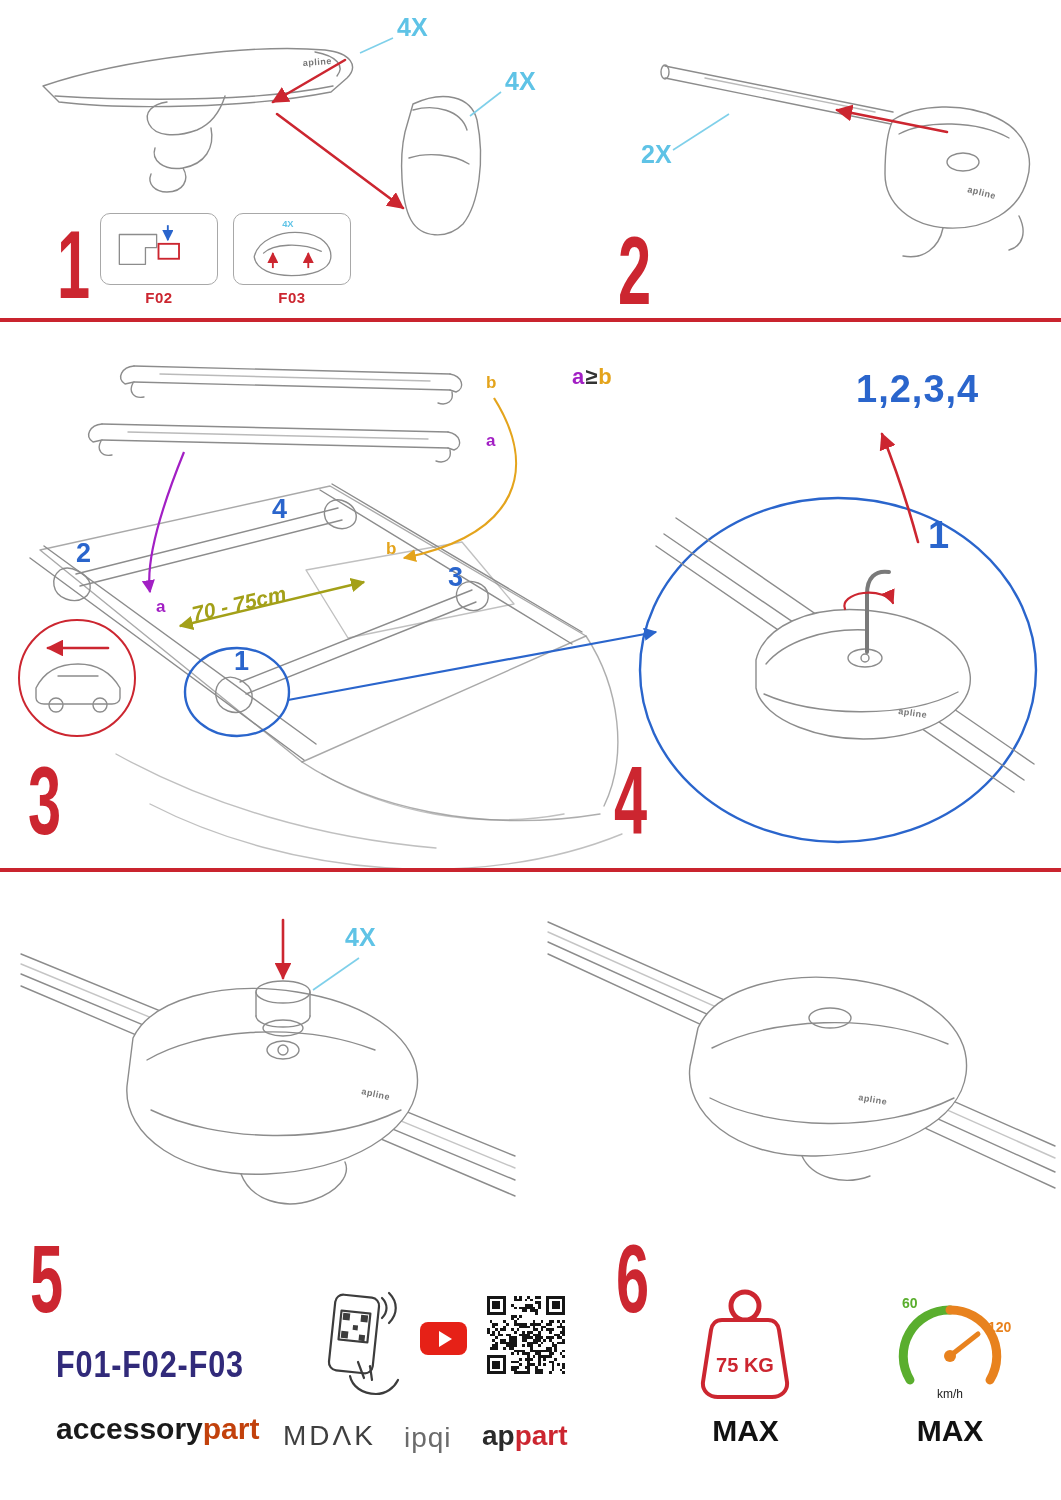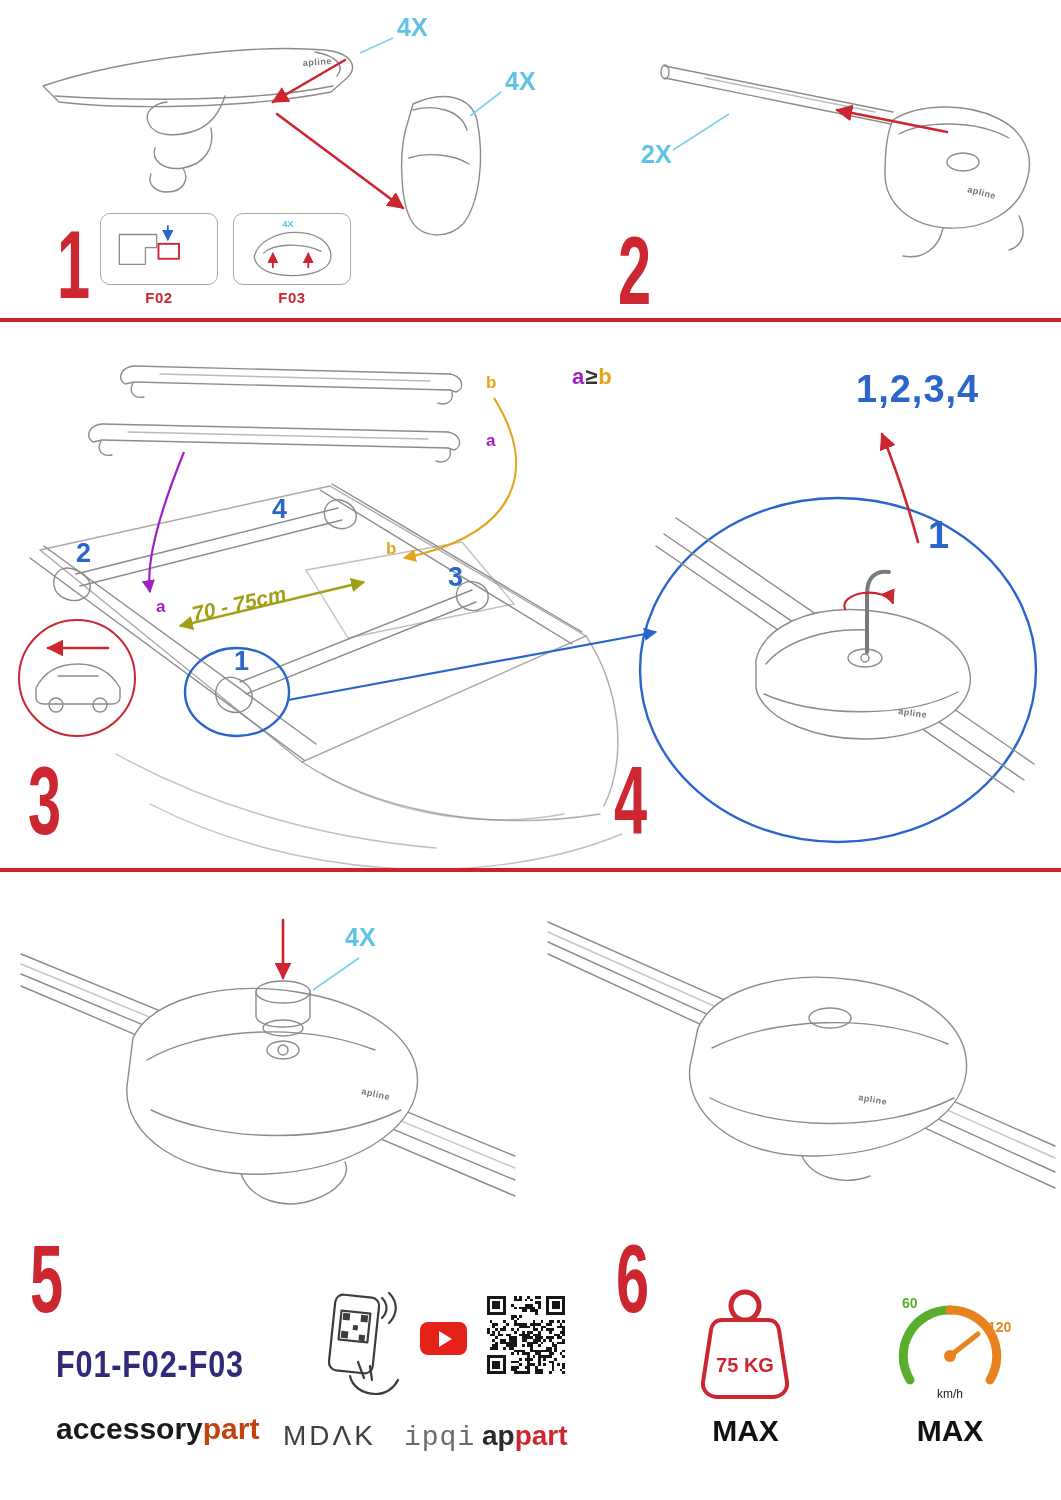--- a/index.html
+++ b/index.html
@@ -51,21 +51,21 @@
                     letter-spacing:.5px; }
   .rule { font-size:22px; font-weight:700; }
   .rule .ra { color:#a21fc4; } .rule .rop { color:#333; padding:0 1px; } .rule .rb { color:#e4a41c; }
   .seq { color:#2a65cc; font-size:38px; font-weight:700; letter-spacing:1px; }
   .first-num { color:#2a65cc; font-size:38px; font-weight:700; }
   .models { color:#312a7a; font-size:36px; font-weight:700; transform:scaleX(.85);
             transform-origin:left top; letter-spacing:1px; }
   .brandword { font-size:30px; font-weight:700; color:#1a1a1a; }
   .brandword .part-red { color:#c2410c; }
   .mdak { font-size:28px; font-weight:400; color:#3f3f3f; letter-spacing:3px; }
-  .ipqi { font-size:28px; font-weight:500; color:#6b6b6b; letter-spacing:1px;font-family:Liberation Mono, monospace; }
+  .ipqi { font-size:28px; font-weight:500; color:#6b6b6b; letter-spacing:1px; }
   .apline .ap { color:#2b2b2b; font-size:28px; font-weight:700; }
   .apline .line { color:#cc2630; font-size:28px; font-weight:700; }
   .max-label { font-size:30px; font-weight:700; color:#111; text-align:center; }
   .yt { background:#e62117; border-radius:8px; display:flex; align-items:center; justify-content:center;
         width:47px; height:33px; }
   .yt-play { width:0; height:0; border-left:13px solid #fff; border-top:8px solid transparent;
              border-bottom:8px solid transparent; margin-left:3px; }
 </style>
 </head>
 <body>

